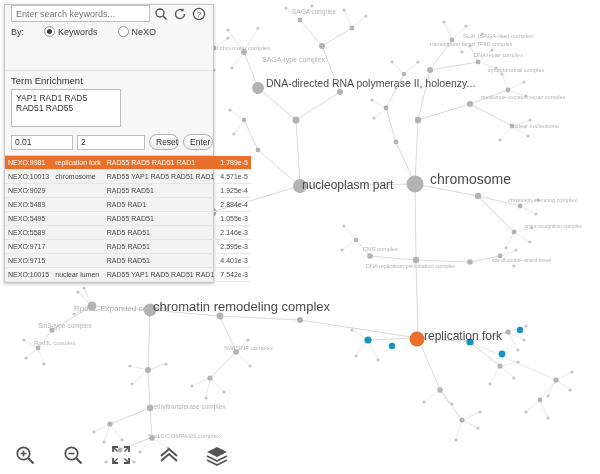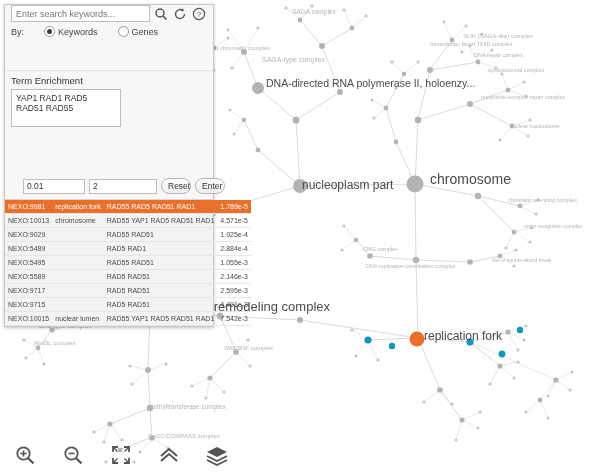--- a/index.html
+++ b/index.html
@@ -131,23 +131,22 @@
     padding: 3px 4px;
     box-sizing: border-box;
     resize: none;
     font-family: "Liberation Sans", sans-serif;
     overflow: hidden;
   }
 
   .params-row {
     display: flex;
     align-items: center;
-    padding: 0 6px 5px 18px;
+    padding: 0 6px 5px 6px;
     gap: 4px;
-    margin-top: 44px;
   }
   .param-input {
     width: 62px;
     height: 15px;
     border: 1px solid #bdbdbd;
     background: #fff;
     font-size: 8.5px;
     color: #333;
     padding: 0 3px;
     box-sizing: border-box;
@@ -570,21 +569,21 @@
     </div>
 
     <div class="by-row">
       <span>By:</span>
       <span class="radio checked">
         <span class="dot"></span>
         <span>Keywords</span>
       </span>
       <span class="radio">
         <span class="dot"></span>
-        <span>Genes</span>
+        <span>NeXO</span>
       </span>
     </div>
 
     <div class="section-head">Term Enrichment</div>
 
     <textarea class="term-area" style="">YAP1 RAD1 RAD5 RAD51 RAD55</textarea>
 
     <div class="params-row">
       <input class="param-input" type="text" value="0.01" style="">
       <input class="param-input wide" type="text" value="2" style="">

